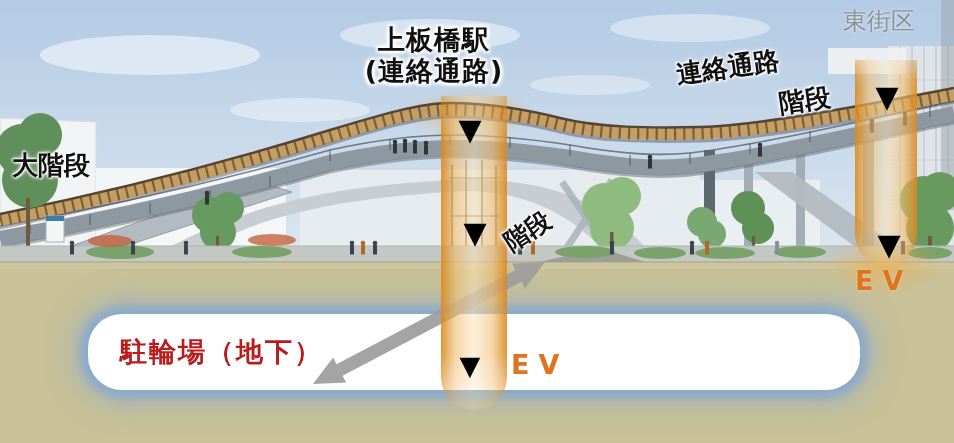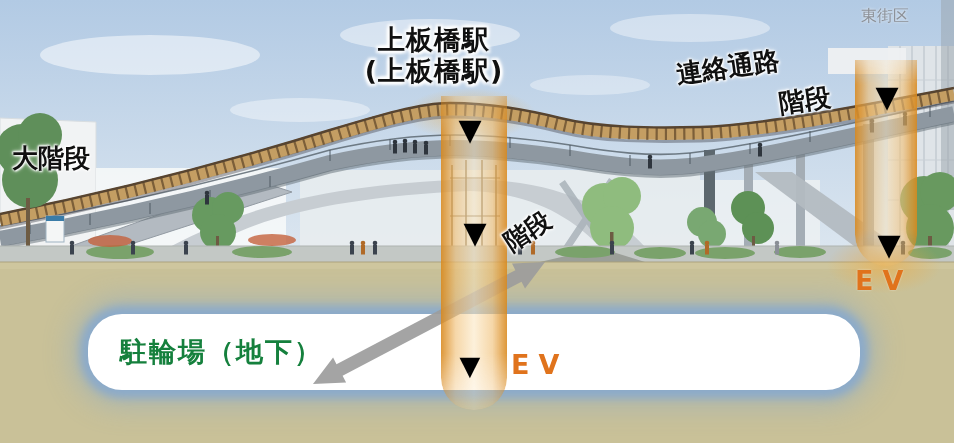--- a/index.html
+++ b/index.html
@@ -3,40 +3,40 @@
 <meta charset="utf-8">
 <style>
   html,body{margin:0;padding:0;background:#ffffff;}
   #stage{position:relative;width:954px;height:443px;overflow:hidden;
          font-family:"DejaVu Sans",sans-serif;background:#c9c198;}
   #stage svg{position:absolute;left:0;top:0;}
   .lbl{position:absolute;white-space:nowrap;color:#101010;font-weight:600;line-height:1.15;
        text-shadow:0 0 3px #fff,0 0 5px #fff,1px 1px 2px #fff,-1px -1px 2px #fff;}
   .title{font-size:27px;font-weight:800;text-align:center;letter-spacing:1px;
        text-shadow:0 0 4px #fff,0 0 7px #fff,2px 2px 3px #fff,-2px -2px 3px #fff,2px -2px 3px #fff,-2px 2px 3px #fff;}
-  .gray{color:#8c9097;font-weight:500;text-align:center;font-size:16px;line-height:1.3;
+  .gray{color:#8c9097;font-weight:500;font-size:24px;line-height:1.3;
        text-shadow:0 0 3px rgba(255,255,255,.8);}
   .marker{position:absolute;transform:translate(-50%,-50%);color:#000;font-size:30px;line-height:1;
        font-weight:400;text-shadow:none;}
   .ev-text{position:absolute;color:#e0731c;font-size:27px;font-weight:600;letter-spacing:9px;
        line-height:1;text-shadow:0 0 2px rgba(255,255,255,.6);}
   .shaft{position:absolute;border-radius:0 0 32px 32px;
        background:linear-gradient(90deg,rgba(217,137,30,.88) 0%,rgba(240,190,115,.62) 22%,
                   rgba(250,228,188,.55) 50%,rgba(240,190,115,.62) 78%,rgba(217,137,30,.88) 100%);
        box-shadow:0 0 14px 5px rgba(232,164,62,.45);
        -webkit-mask-image:linear-gradient(180deg,rgba(0,0,0,.5) 0,#000 12%,#000 82%,rgba(0,0,0,.4) 100%);
        mask-image:linear-gradient(180deg,rgba(0,0,0,.5) 0,#000 12%,#000 82%,rgba(0,0,0,.4) 100%);}
   #shaft-center{left:441px;top:96px;width:66px;height:314px;z-index:4;}
   #shaft-right{left:855px;top:60px;width:62px;height:206px;z-index:4;}
   #ground-glow-right{position:absolute;left:826px;top:236px;width:116px;height:58px;z-index:4;
        background:radial-gradient(ellipse at center,rgba(240,172,66,.6) 0%,rgba(240,172,66,0) 70%);}
   #parking-panel{position:absolute;left:88px;top:314px;width:772px;height:76px;border-radius:34px;
        background:#ffffff;z-index:2;display:flex;align-items:center;
        box-shadow:0 0 9px 8px #8cabca,0 0 26px 18px rgba(140,171,202,.45);}
-  #parking-panel .txt{font-size:27px;font-weight:700;color:#15803d;padding-left:32px;letter-spacing:2px;}
+  #parking-panel .txt{font-size:27px;font-weight:700;color:#b91c1c;padding-left:32px;letter-spacing:2px;}
   #route-arrow{z-index:3;}
   .z5{z-index:5;}
 </style>
 </head>
 <body>
 
 <div id="stage">
 
   <svg width="954" height="443" viewBox="0 0 954 443">
     <defs>
@@ -192,32 +192,32 @@
   <svg id="route-arrow" width="954" height="443" viewBox="0 0 954 443" style="position:absolute;left:0;top:0;">
     <polygon points="545,262 525.0,288.4 521.5,281.7 342.6,375.7 346.1,382.4 313,384 333.1,357.6 336.5,364.2 515.4,270.2 512.0,263.6" fill="#9c9c9c" opacity=".92"></polygon>
   </svg>
 
   <div id="shaft-center" class="shaft"></div>
   <div id="shaft-right" class="shaft"></div>
   <div id="ground-glow-right"></div>
 
   <div class="lbl title z5" style="left:332px;top:24px;width:204px;">
     <div>上板橋駅</div>
-    <div>(上板橋駅)</div>
+    <div>(連絡通路)</div>
   </div>
 
   <div class="lbl gray z5" style="left:843px;top:6px;width:84px;">
     <div>東街区</div>
   </div>
 
   <div class="lbl z5" style="left:676px;top:53px;font-size:26px;transform:rotate(-8deg);">連絡通路</div>
 
   <div class="lbl z5" style="left:779px;top:86px;font-size:26px;transform:rotate(-8deg);">階段</div>
 
-  <div class="lbl z5" style="left:12px;top:144px;font-size:26px;">大階段</div>
+  <div class="lbl z5" style="left:12px;top:151px;font-size:26px;">大階段</div>
 
   <div class="lbl z5" style="left:507px;top:231px;font-size:25px;transform:rotate(-33deg);transform-origin:left center;">階段</div>
 
   <div class="marker z5" style="left:470px;top:130px;">▼</div>
   <div class="marker z5" style="left:475px;top:233px;">▼</div>
   <div class="marker z5" style="left:470px;top:365px;font-size:27px;">▼</div>
   <div class="marker z5" style="left:887px;top:97px;">▼</div>
   <div class="marker z5" style="left:889px;top:245px;">▼</div>
 
   <div class="ev-text z5" style="left:511px;top:351px;">EV</div>

